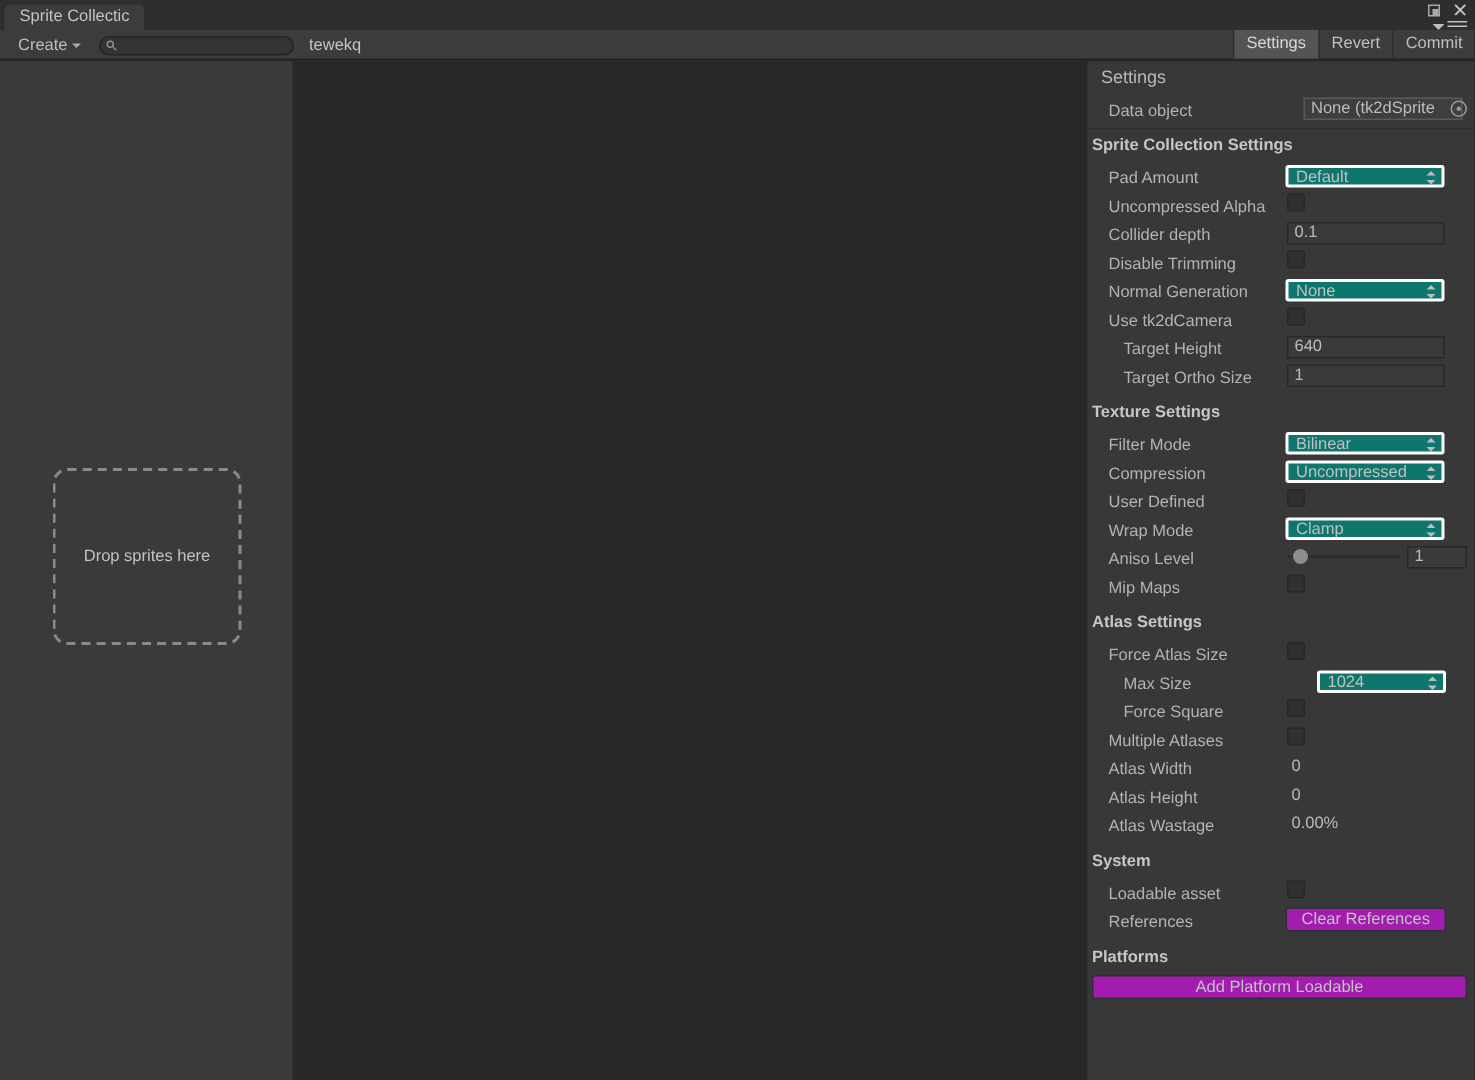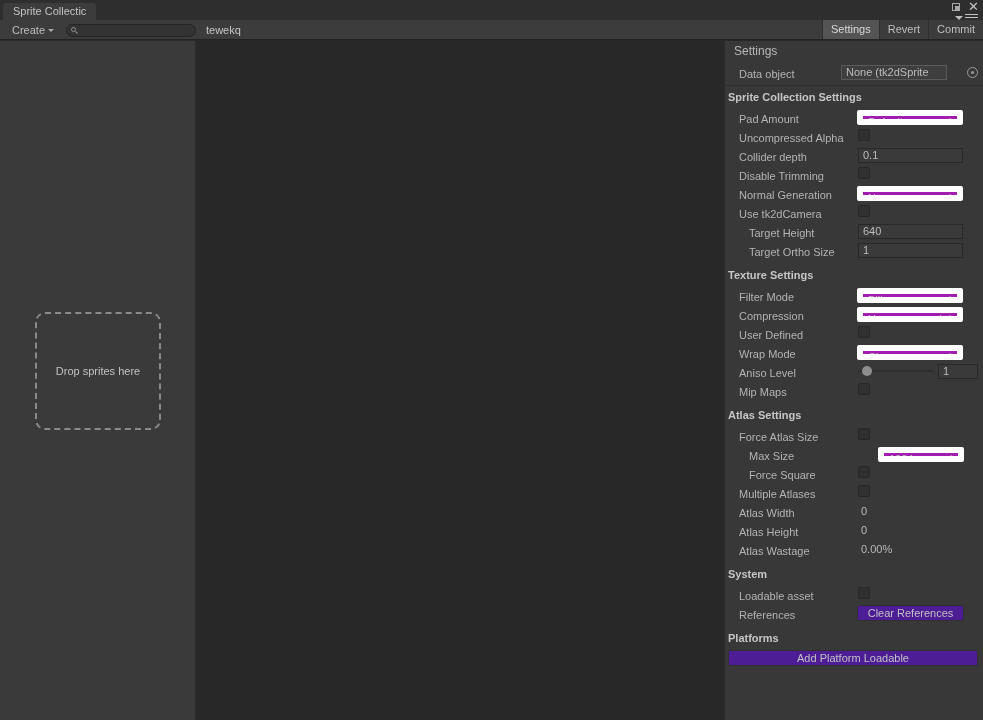--- a/index.html
+++ b/index.html
@@ -294,22 +294,22 @@
     font-size: 11px;
     line-height: 13px;
     padding-left: 4px;
     font-family: "Liberation Sans", sans-serif;
     white-space: nowrap;
     overflow: hidden;
   }
   .dropdown {
     position: absolute;
     height: 15px;
-    background: #a21caf;
-    border: 6px solid #ffffff;
+    background: #0f766e;
+    border: 2px solid #ffffff;
     border-radius: 2px;
     box-sizing: border-box;
     color: #c0c0c0;
     font-size: 11px;
     line-height: 13px;
     padding-left: 5px;
     white-space: nowrap;
     overflow: hidden;
   }
   .dropdown .arrows {
@@ -380,21 +380,21 @@
   .slider .knob {
     position: absolute;
     left: 4px; top: 2px;
     width: 10px; height: 10px;
     background: #8d8d8d;
     border-radius: 50%;
   }
   .btn {
     position: absolute;
     height: 16px;
-    background: #4c1d95;
+    background: #a21caf;
     border: 1px solid #303030;
     border-radius: 2px;
     box-sizing: border-box;
     color: #c2c2c2;
     font-size: 11px;
     line-height: 14px;
     text-align: center;
     white-space: nowrap;
   }
 </style>
@@ -444,21 +444,21 @@
     </div>
   </div>
 
   <div class="canvas"></div>
 
   <div class="settings">
     <div class="panel-title">Settings</div>
 
     <div class="row" style="top:22px;">
       <span class="lbl">Data object</span>
-      <span class="objfield" style="left:116px; top:2px; width:106px;">None (tk2dSprite</span>
+      <span class="objfield" style="left:144px; top:2px; width:106px;">None (tk2dSprite</span>
       <span class="objpick" style="left:242px; top:4px;"></span>
     </div>
     <div class="divider" style="top:44px;"></div>
 
     <div id="sections-host">
         <div class="section-hd" style="top: 50px;">Sprite Collection Settings</div>
         <div class="row" style="top: 67px;">
           <span class="lbl">Pad Amount</span>
           <span class="dropdown" style="left: 132px; top: 2px; width: 106px;">Default<span class="arrows"></span></span>
         </div>

